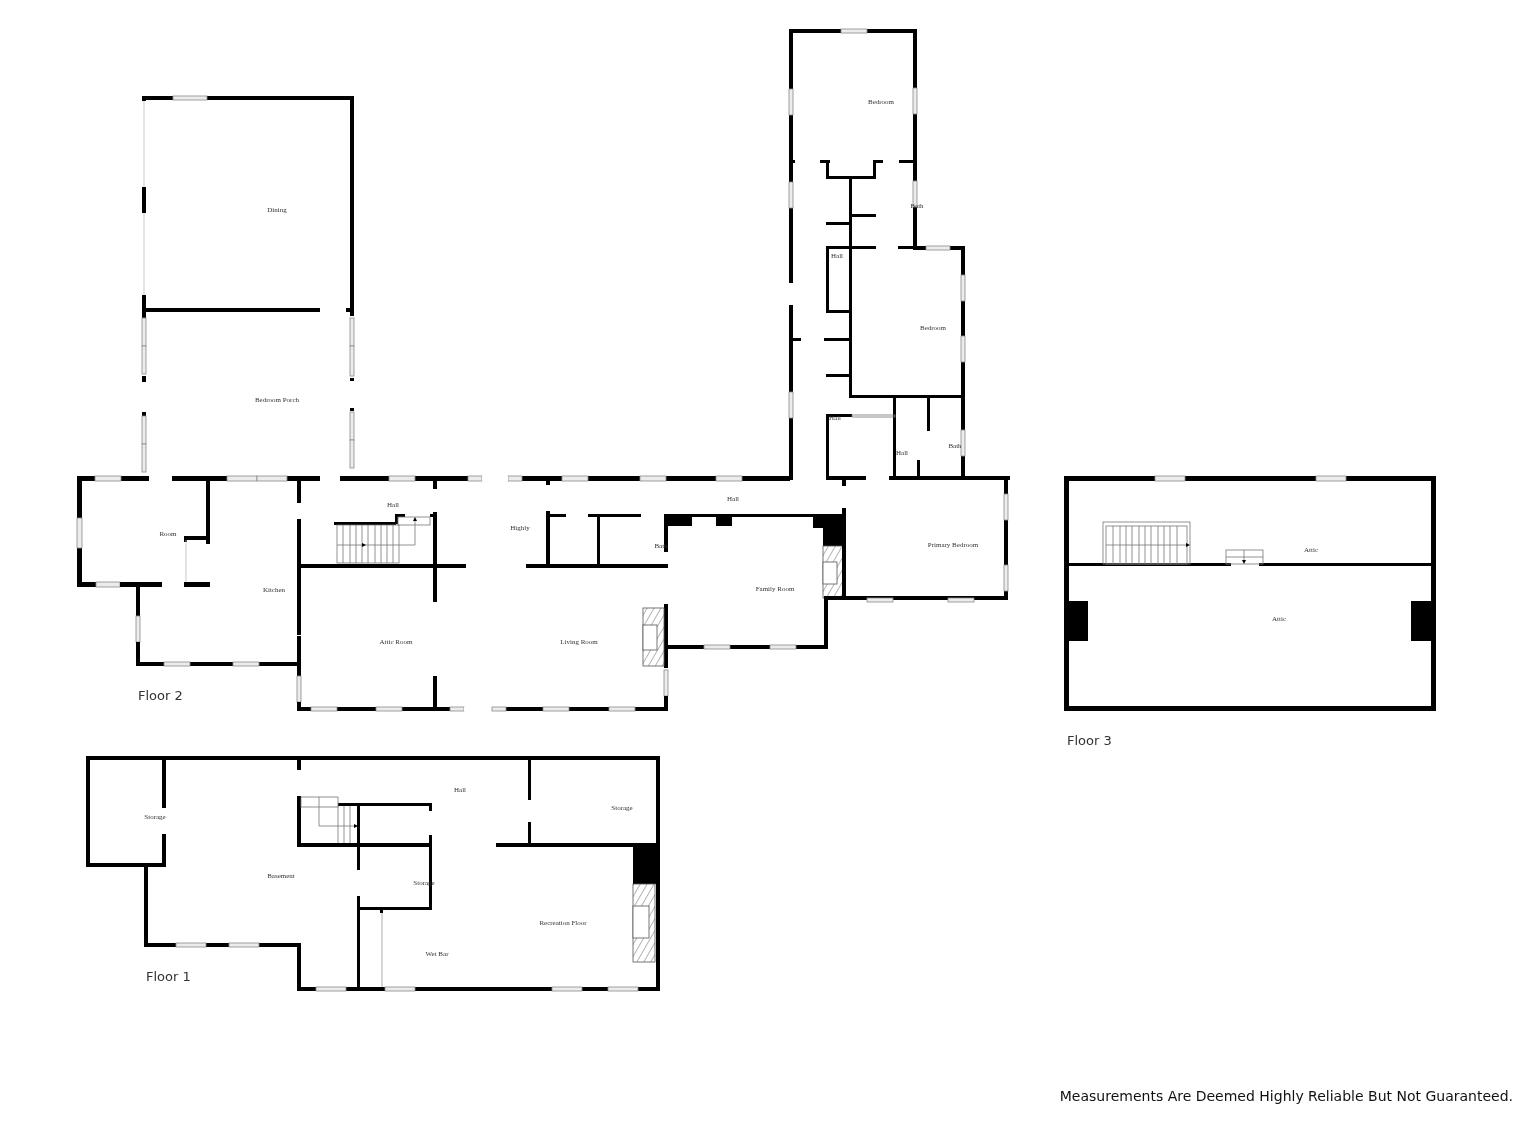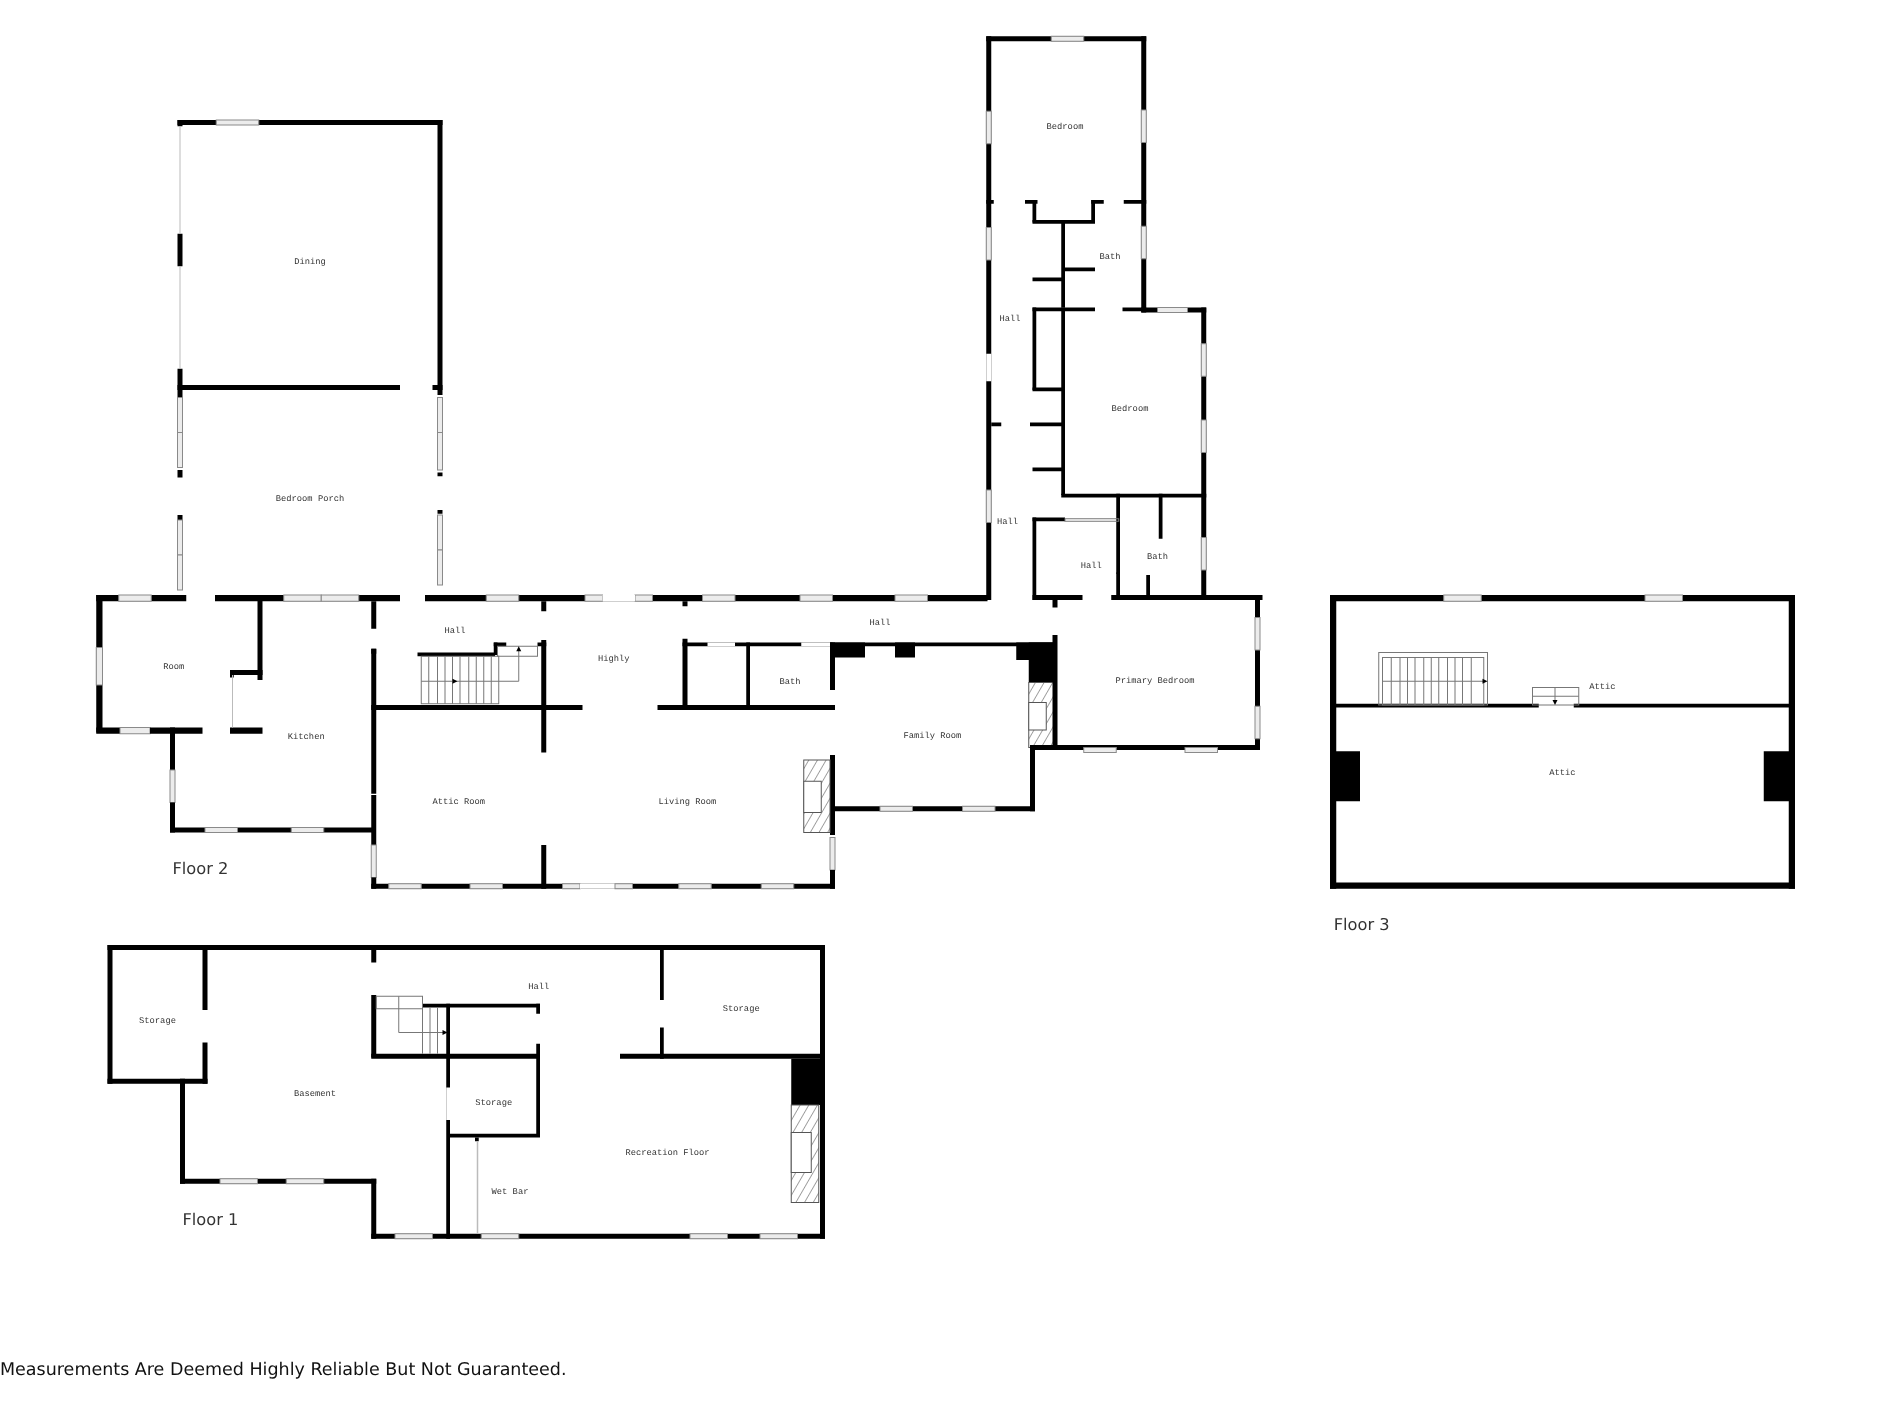--- a/index.html
+++ b/index.html
@@ -5,24 +5,24 @@
   html, body { margin: 0; padding: 0; background: #ffffff; }
   body { width: 1513px; height: 1135px; position: relative; overflow: hidden;
          font-family: "DejaVu Sans", sans-serif; }
   #plan { position: absolute; left: 0; top: 0; }
   .wall { fill: #000; }
   .win { fill: #ececec; stroke: #8a8a8a; stroke-width: 0.8; }
   .gap { fill: #ffffff; }
   .thin { stroke: #777; stroke-width: 0.8; fill: none; }
   .hatch { fill: url(#hatch); stroke: #555; stroke-width: 0.8; }
   .room-label { position: absolute; font-size: 7px; color: #333; transform: translate(-50%, -50%);
-                white-space: nowrap; font-family: Liberation Mono, monospace; }
+                white-space: nowrap; font-family: Liberation Serif, serif; margin-left: 29px; }
   .floor-label { position: absolute; font-size: 13px; color: #333; white-space: nowrap;
                  font-family: "DejaVu Sans", sans-serif; }
-  .disclaimer { position: absolute; left: 0; width: 1513px; top: 1088px; text-align: left;
+  .disclaimer { position: absolute; left: 0; width: 1513px; top: 1088px; text-align: right;
                 font-size: 14px; color: #111; font-family: "DejaVu Sans", sans-serif; }
 </style>
 </head>
 <body>
 
 <svg id="plan" width="1513" height="1135" viewBox="0 0 1513 1135" xmlns="http://www.w3.org/2000/svg">
   <defs>
     <pattern id="hatch" patternUnits="userSpaceOnUse" width="6" height="6" patternTransform="rotate(30)">
       <line x1="0" y1="0" x2="0" y2="6" stroke="#444" stroke-width="0.8"></line>
     </pattern>

